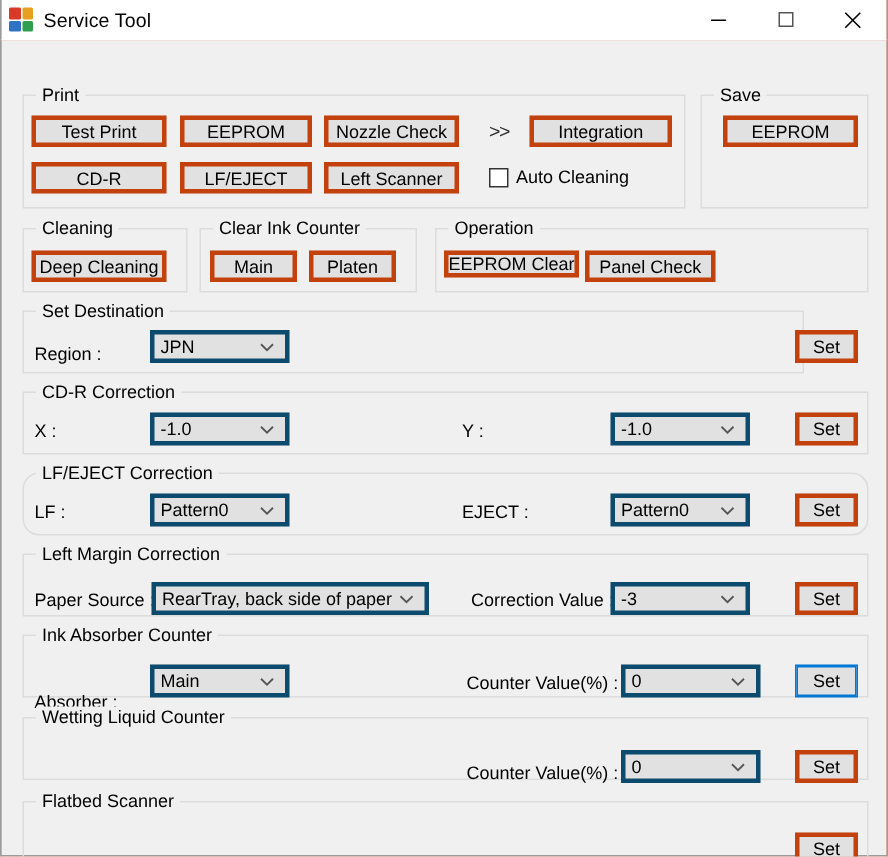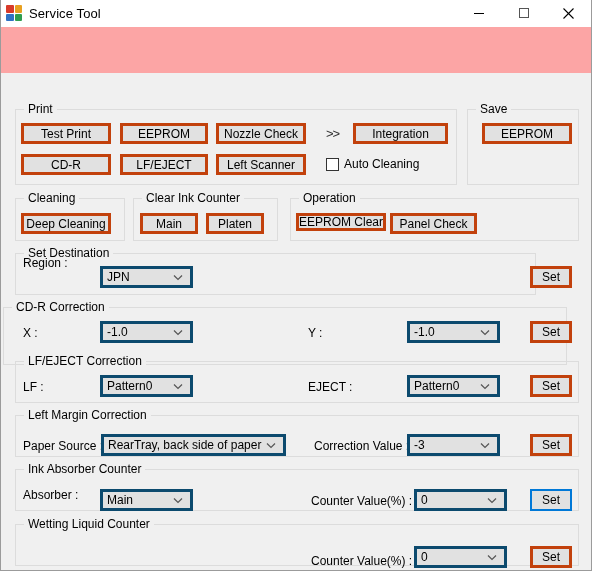--- a/index.html
+++ b/index.html
@@ -14,21 +14,21 @@
     font-size: 12px;
     color: #000000;
     overflow: hidden;
   }
 
   .window {
     position: relative;
     width: 592px;
     height: 571px;
     box-sizing: border-box;
-    background: #fca5a5;
+    background: #c2410c;
     border: 1px solid #9b9b9b;
     border-top: none;
     display: flex;
     flex-direction: column;
     justify-content: flex-end;
   }
 
   
   .titlebar {
     height: 26px;
@@ -85,21 +85,20 @@
     cursor: default;
   }
   .win-btn svg { display: block; }
 
   
   .content {
     flex: 1 1 auto;
     position: relative;
     background: #f0f0f0;
     padding: 0;
-    margin-top: 46px;
   }
 
   
   .group {
     position: absolute;
     box-sizing: border-box;
     border: 1px solid #dcdcdc;
     background: transparent;
   }
   .group > .legend {
@@ -275,32 +274,32 @@
 
     <div class="group" style="left:289px; top:125px; width:289px; height:43px;">
       <span class="legend">Operation</span>
     </div>
     <button class="btn" style="left:295px; top:140px; width:90px; height:18px;">EEPROM Clear</button>
     <button class="btn" style="left:389px; top:140px; width:87px; height:21px;">Panel Check</button>
 
     <div class="group" style="left:14px; top:180px; width:521px; height:42px;">
       <span class="legend">Set Destination</span>
     </div>
-    <span class="lbl" style="left:22px; top:183px;">Region :</span>
+    <span class="lbl" style="left:22px; top:202px;">Region :</span>
     <div class="combo" style="left:99px; top:193px; width:93px; height:22px;">
       <span>JPN</span>
       <span class="chev">
         <svg width="10" height="7" viewBox="0 0 10 7">
             <path d="M1 1.5 L5 5.5 L9 1.5" fill="none" stroke="#555" stroke-width="1.2"></path>
           </svg>
       </span>
     </div>
     <button class="btn" style="left:529px; top:193px; width:42px; height:22px;">Set</button>
 
-    <div class="group" style="left:2px; top:234px; width:564px; height:58px;">
+    <div class="group" style="left:14px; top:234px; width:564px; height:42px;">
       <span class="legend">CD-R Correction</span>
     </div>
     <span class="lbl" style="left:22px; top:253px;">X :</span>
     <div class="combo" style="left:99px; top:248px; width:93px; height:22px;">
       <span>-1.0</span>
       <span class="chev">
         <svg width="10" height="7" viewBox="0 0 10 7">
             <path d="M1 1.5 L5 5.5 L9 1.5" fill="none" stroke="#555" stroke-width="1.2"></path>
           </svg>
       </span>
@@ -309,21 +308,21 @@
     <div class="combo" style="left:406px; top:248px; width:93px; height:22px;">
       <span>-1.0</span>
       <span class="chev">
         <svg width="10" height="7" viewBox="0 0 10 7">
             <path d="M1 1.5 L5 5.5 L9 1.5" fill="none" stroke="#555" stroke-width="1.2"></path>
           </svg>
       </span>
     </div>
     <button class="btn" style="left:529px; top:248px; width:42px; height:22px;">Set</button>
 
-    <div class="group" style="left:14px; top:288px; width:564px; height:42px;">
+    <div class="group" style="left:14px; top:288px; width:564px; height:42px;border-radius:11px;">
       <span class="legend">LF/EJECT Correction</span>
     </div>
     <span class="lbl" style="left:22px; top:307px;">LF :</span>
     <div class="combo" style="left:99px; top:302px; width:93px; height:22px;">
       <span>Pattern0</span>
       <span class="chev">
         <svg width="10" height="7" viewBox="0 0 10 7">
             <path d="M1 1.5 L5 5.5 L9 1.5" fill="none" stroke="#555" stroke-width="1.2"></path>
           </svg>
       </span>
@@ -358,21 +357,21 @@
         <svg width="10" height="7" viewBox="0 0 10 7">
             <path d="M1 1.5 L5 5.5 L9 1.5" fill="none" stroke="#555" stroke-width="1.2"></path>
           </svg>
       </span>
     </div>
     <button class="btn" style="left:529px; top:361px; width:42px; height:22px;">Set</button>
 
     <div class="group" style="left:14px; top:396px; width:564px; height:42px;">
       <span class="legend">Ink Absorber Counter</span>
     </div>
-    <span class="lbl" style="left:22px; top:415px;">Absorber :</span>
+    <span class="lbl" style="left:22px; top:434px;">Absorber :</span>
     <div class="combo" style="left:99px; top:416px; width:93px; height:22px;">
       <span>Main</span>
       <span class="chev">
         <svg width="10" height="7" viewBox="0 0 10 7">
             <path d="M1 1.5 L5 5.5 L9 1.5" fill="none" stroke="#555" stroke-width="1.2"></path>
           </svg>
       </span>
     </div>
     <span class="lbl" style="left:310px; top:421px;">Counter Value(%) :</span>
     <div class="combo" style="left:413px; top:416px; width:93px; height:22px;">

